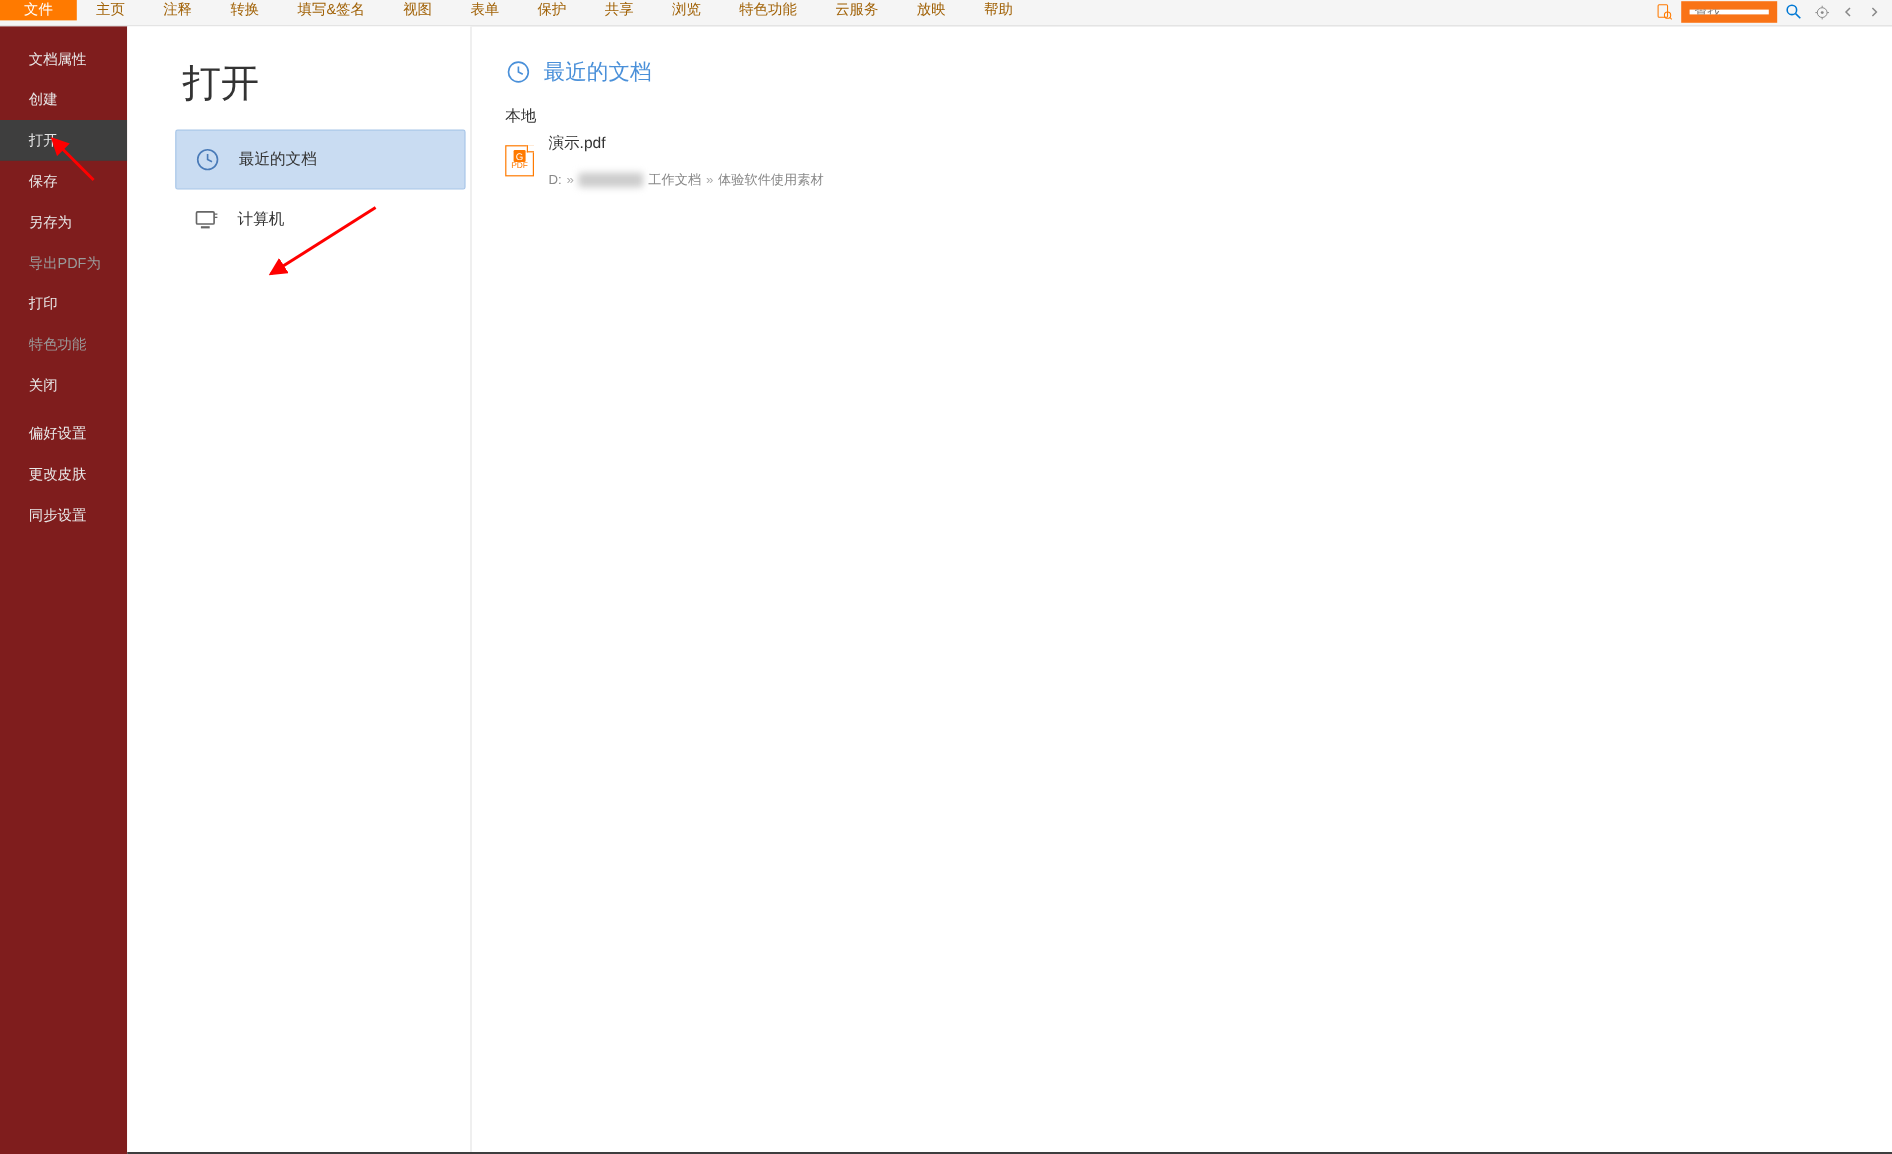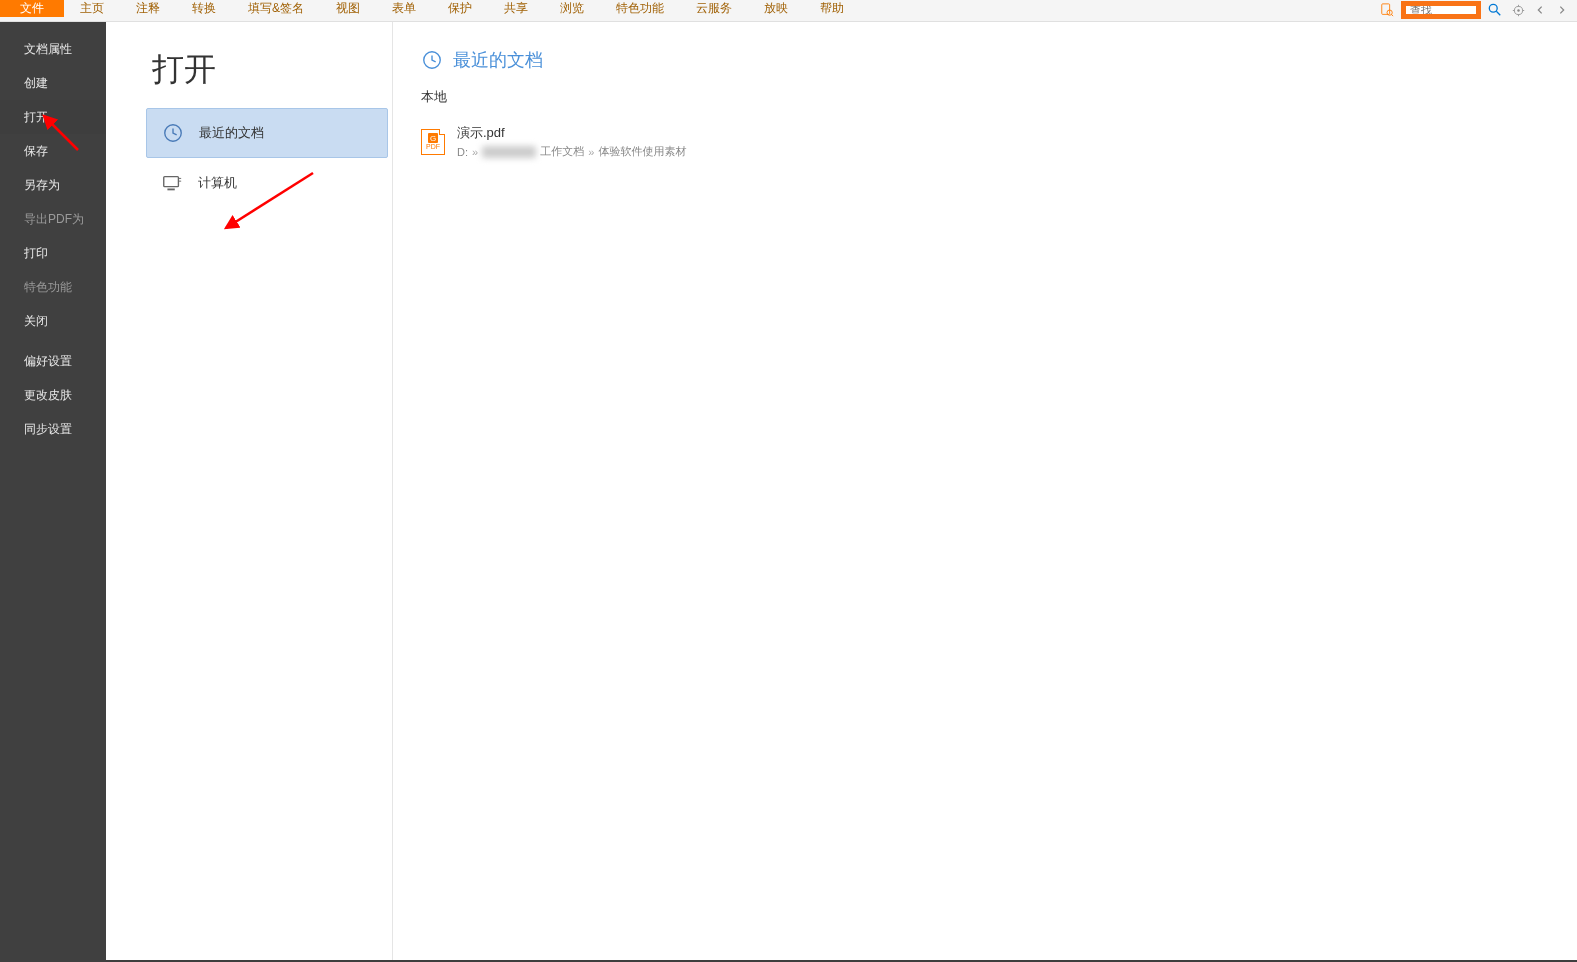--- a/index.html
+++ b/index.html
@@ -5,52 +5,52 @@
 * { margin: 0; padding: 0; box-sizing: border-box; font-family: "Microsoft YaHei", "SimSun", sans-serif; }
 html, body { width: 1577px; height: 962px; overflow: hidden; background: #fff; }
 
 
 .ribbon { display: flex; align-items: flex-start; height: 22px; background: #f5f5f5; border-bottom: 1px solid #e0e0e0; }
 .ribbon-tab { display: flex; align-items: center; padding: 0 16px; font-size: 12px; color: #a16207; cursor: pointer; }
 .ribbon-tab.active { background: #ff7a00; color: #fff; padding: 0 20px; }
 .ribbon-spacer { flex: 1; }
 .ribbon-tools { display: flex; align-items: center; gap: 4px; padding-right: 6px; }
 .search-icon-btn { width: 20px; height: 20px; display: flex; align-items: center; justify-content: center; color: #ff7a00; }
-.search-box { width: 80px; height: 18px; border: 5px solid #f97316; background: #fff; font-size: 11px; color: #888; padding: 0 4px; }
+.search-box { width: 80px; height: 18px; border: 7px solid #f97316; background: #fff; font-size: 11px; color: #888; padding: 0 4px; }
 .search-go { width: 20px; height: 20px; display:flex; align-items:center; justify-content:center; color:#0078d4; }
 .ribbon-icon { width: 18px; height: 18px; display:flex; align-items:center; justify-content:center; color:#888; }
 
 
 .body-area { display: flex; height: calc(100% - 22px); }
 
 
-.sidebar { width: 106px; background: #404040; padding-top: 10px; }
+.sidebar { width: 106px; background: #7f1d1d; padding-top: 10px; }
 .sidebar-item { height: 34px; display: flex; align-items: center; padding-left: 24px; font-size: 12px; color: #e8e8e8; cursor: pointer; }
 .sidebar-item.active { background: #3e3e3e; }
 .sidebar-item.disabled { color: #9a9a9a; }
 .sidebar-gap { height: 6px; }
 
 
 .locations { width: 287px; background: #fff; padding: 26px 0 0 40px; border-right: 1px solid #e5e5e5; }
 .page-title { font-size: 32px; color: #333; font-weight: 300; margin-bottom: 16px; padding-left: 6px;}
 .loc-item { display: flex; align-items: center; height: 50px; padding-left: 14px; gap: 14px; font-size: 13px; color: #333; cursor: pointer; border-radius: 2px; margin-right: 4px;}
 .loc-item.selected { background: #c9dcf2; border: 1px solid #a8c6e8; }
 .loc-icon { width: 24px; height: 24px; display:flex; align-items:center; justify-content:center; }
 
 
 .content { flex: 1; padding: 26px 0 0 28px; }
 .section-header { display: flex; align-items: center; gap: 10px; margin-bottom: 16px;}
 .section-title { font-size: 18px; color: #4a90d9; font-weight: 400; }
 .clock-icon { width: 22px; height: 22px; }
-.group-label { font-size: 13px; color: #333; margin-bottom: 14px; }
+.group-label { font-size: 13px; color: #333; margin-bottom: 0; }
 .file-row { display: flex; align-items: center; gap: 12px; padding: 4px 0; cursor: pointer; max-width:700px;}
 .file-icon { width: 24px; height: 26px; border:1px solid #ff7a00; display:flex; flex-direction:column; align-items:center; justify-content:center; font-size:7px; color:#ff7a00; position:relative; }
 .file-icon-corner { position:absolute; top:-1px; right:-1px; width:6px; height:6px; background:#fff; border-left:1px solid #ff7a00; border-bottom:1px solid #ff7a00;}
 .file-icon-g { width:10px; height:10px; background:#ff7a00; color:#fff; display:flex; align-items:center; justify-content:center; font-size:8px; border-radius:1px;}
-.file-meta { display:flex; flex-direction:column; gap:2px;}
+.file-meta { display:flex; flex-direction:column; gap:14px;}
 .file-name { font-size: 13px; color: #333; }
 .file-path { font-size: 11px; color: #888; display:flex; align-items:center; gap:4px;}
 .path-sep { color:#aaa; }
 .path-blur { filter: blur(3px); background:#ccc; color:transparent; border-radius:2px; padding:0 2px;}
 
 
 .annotation { position: absolute; pointer-events: none; }
 .arrow1 { left: 40px; top: 112px; } 
 .arrow2 { left: 218px; top: 168px; } 
 

